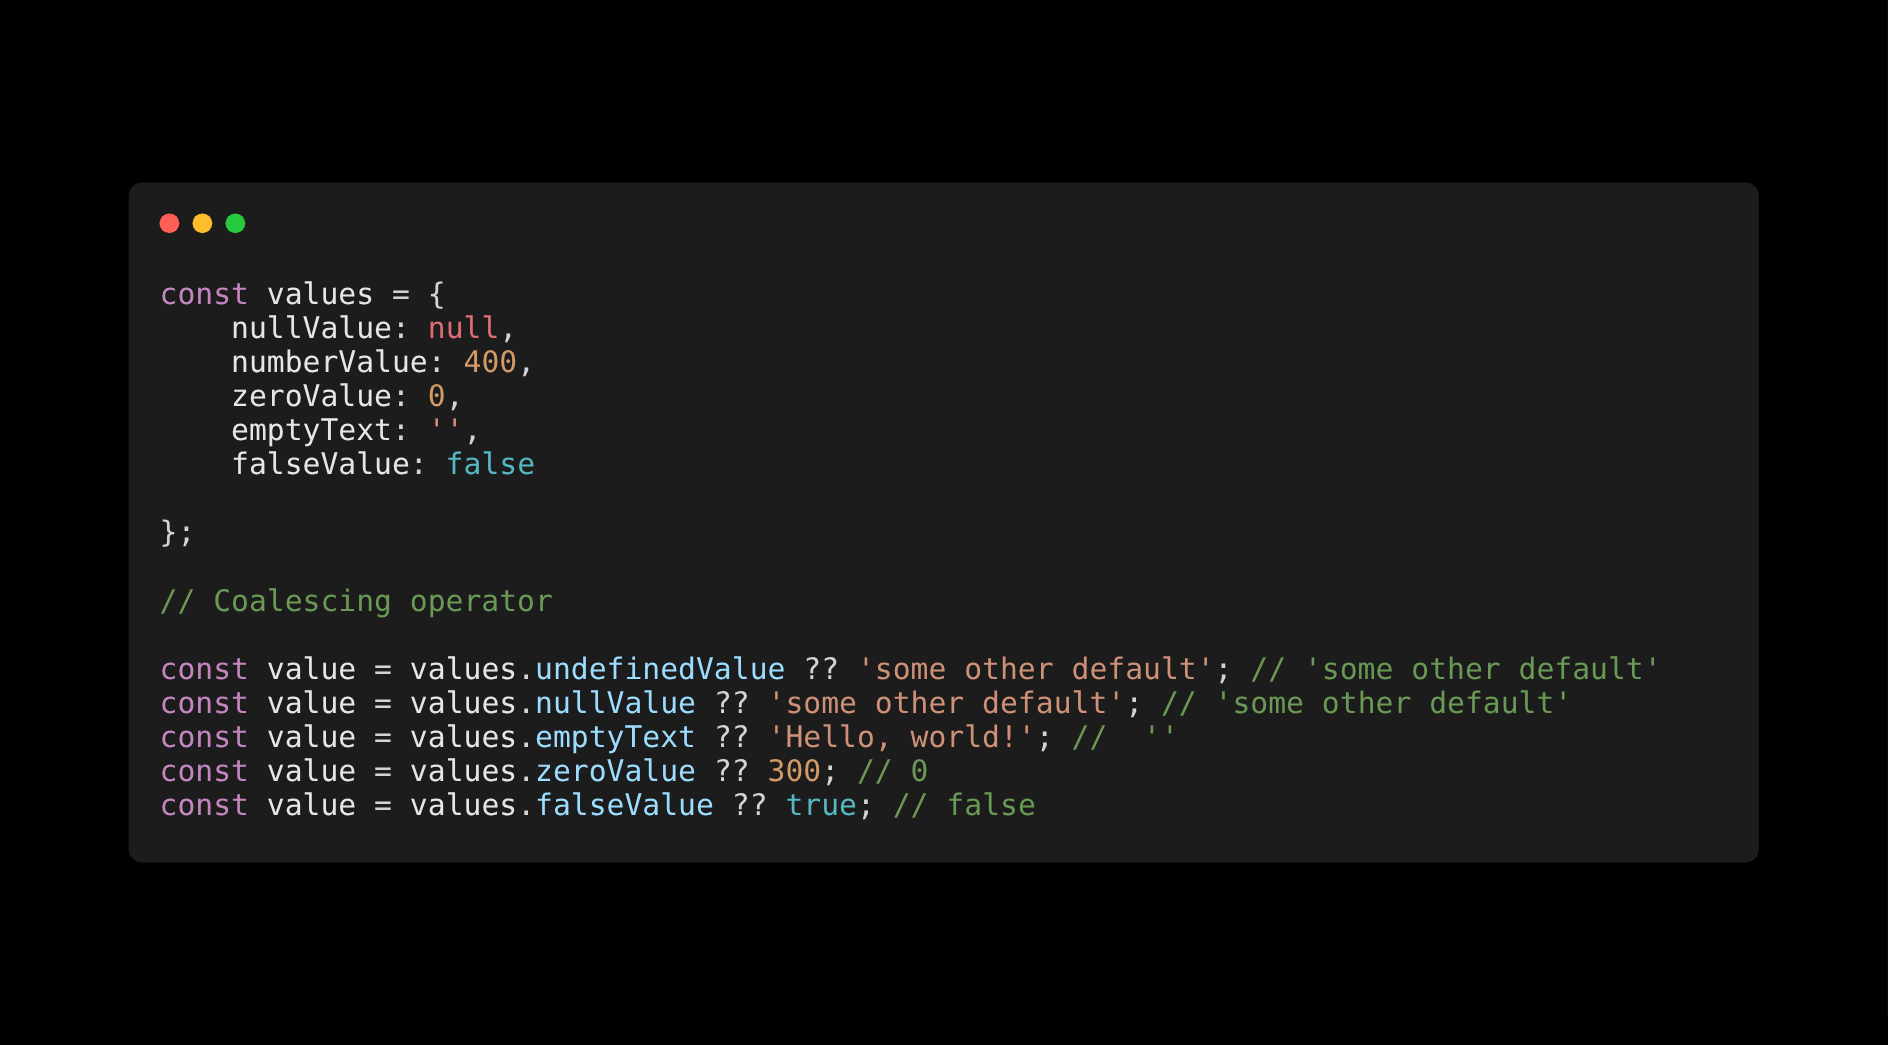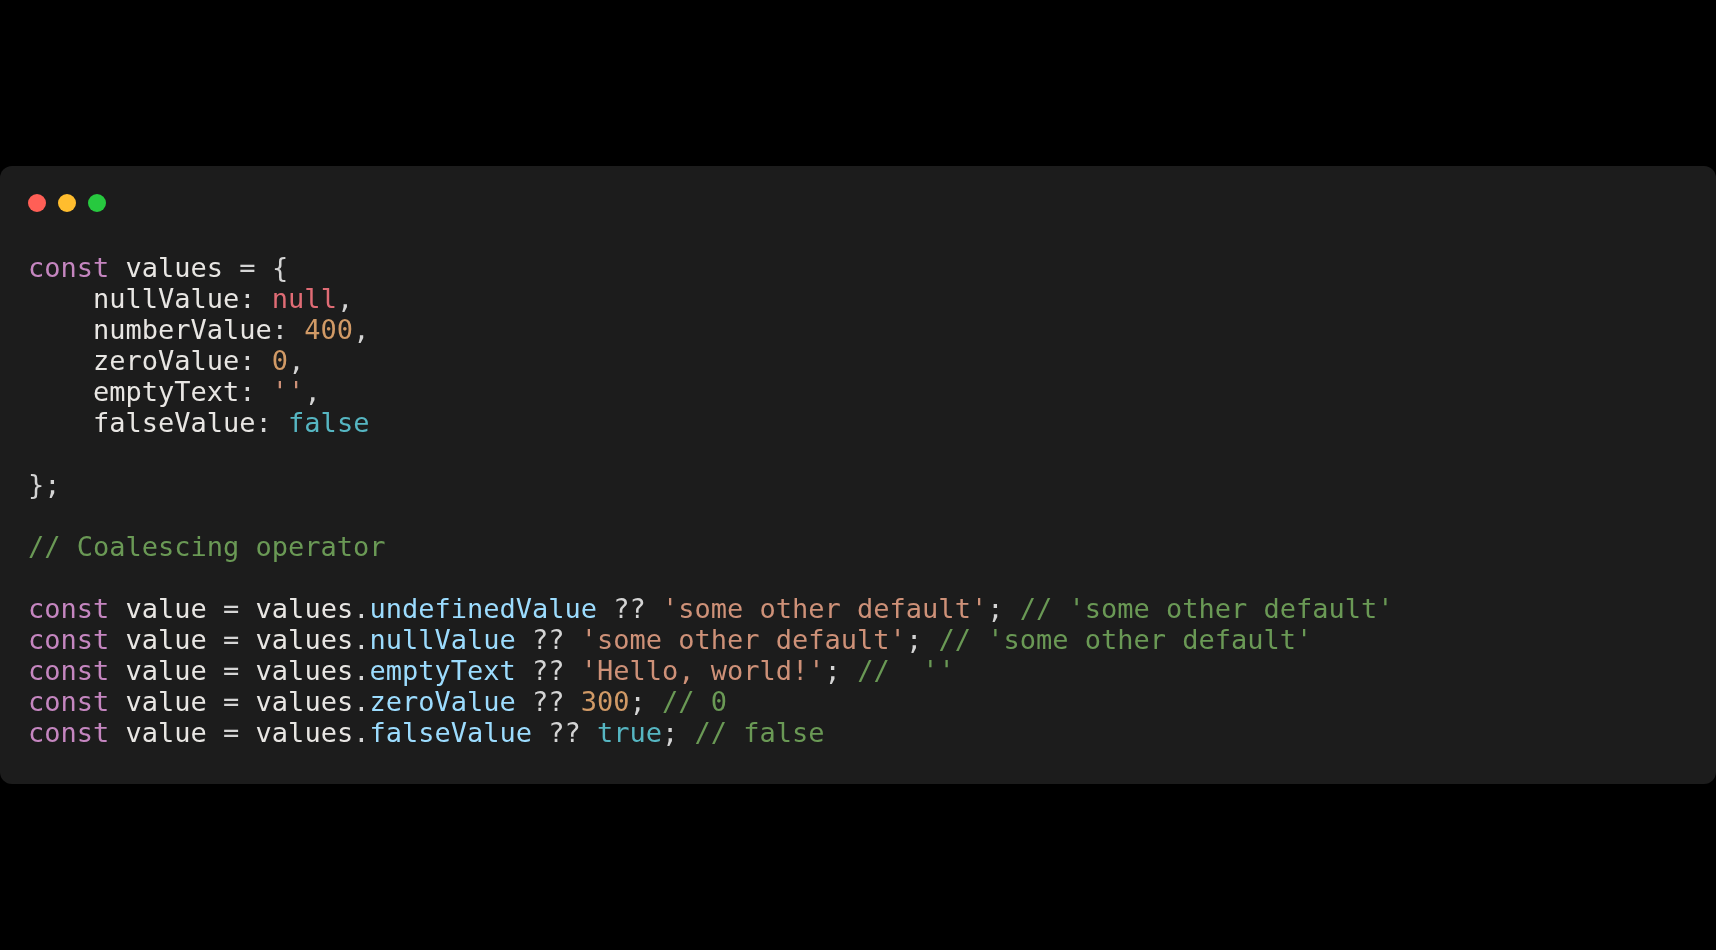--- a/index.html
+++ b/index.html
@@ -8,21 +8,21 @@
     width: 1716px;
     height: 950px;
     display: flex;
     align-items: center;
     justify-content: center;
     font-family: ui-monospace, "SF Mono", Menlo, Monaco, Consolas, monospace;
   }
   .window {
     background: #1c1c1c;
     border-radius: 12px;
-    width: 1716px;
+    width: 1482px;
     padding: 28px 28px 36px 28px;
     box-shadow: 0 20px 60px rgba(0,0,0,0.6);
   }
   .traffic-lights {
     display: flex;
     gap: 12px;
     margin-bottom: 40px;
   }
   .tl {
     width: 18px;

